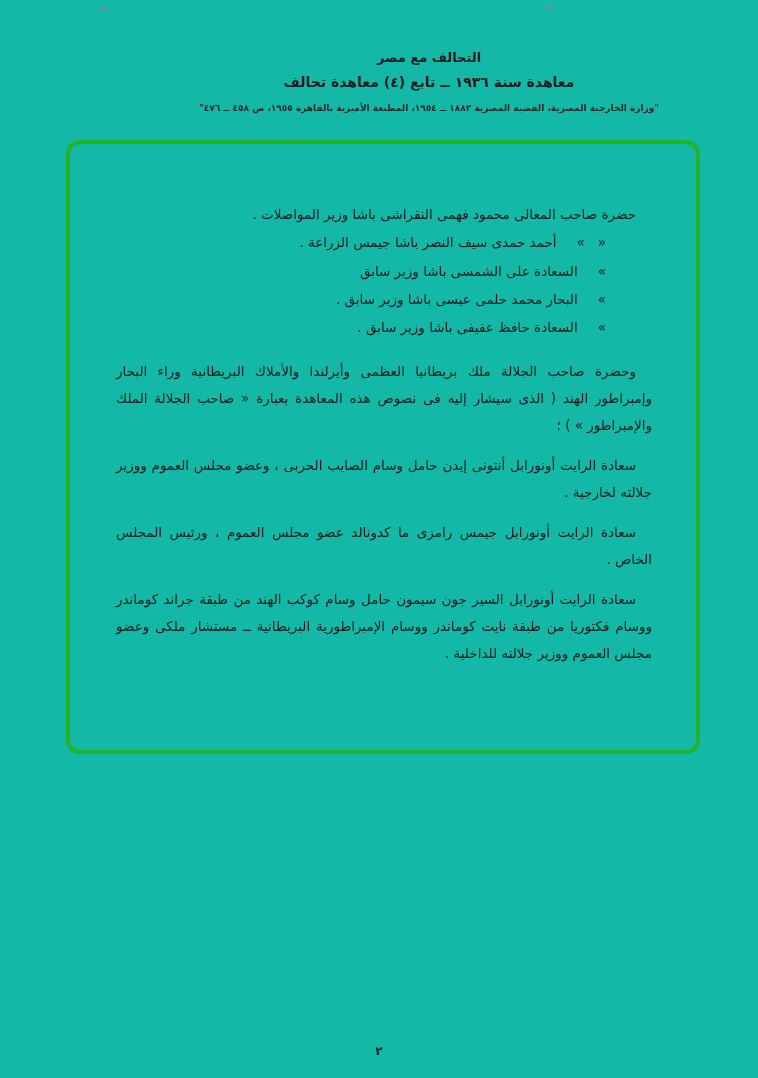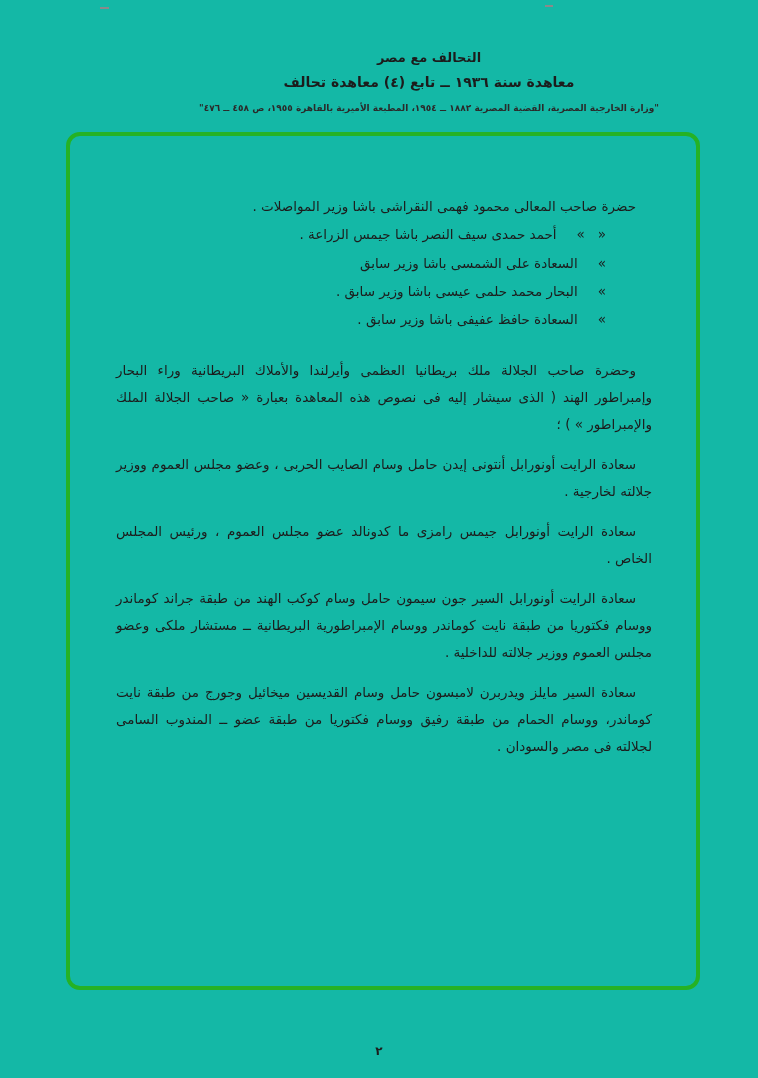--- a/index.html
+++ b/index.html
@@ -27,22 +27,22 @@
     width: 758px;
     text-align: center;
     direction: rtl;
   }
   .title    { font-size: 13px; font-weight: bold; }
   .subtitle { font-size: 14px; font-weight: bold; margin-top: 9px; }
   .source   { font-size: 9px;  font-weight: bold; margin-top: 13px; color: #2a2a2a; }
 
   .green-box {
     position: absolute;
-    left: 66px; top: 132px;
-    width: 634px; height: 858px;
+    left: 66px; top: 140px;
+    width: 634px; height: 614px;
     border: 4px solid #25b225;
     border-radius: 14px;
     padding: 56px 44px 0 46px;
     direction: rtl;
     text-align: justify;
   }
 
   .delegates { margin-bottom: 4px; }
   .delegate-line {
     display: flex;
@@ -56,21 +56,21 @@
   .mark { white-space: pre; }
   .mark:empty { display: none; }
 
   .para {
     font-size: 13.5px;
     line-height: 2.0;
     margin-top: 13px;
     text-indent: 16px;
     text-align: justify;
   }
-  .para.first { margin-top: 23px; }
+  .para.first { margin-top: 16px; }
 
   .page-number {
     position: absolute;
     left: 0; top: 1044px;
     width: 758px;
     text-align: center;
     font-size: 12px;
     font-weight: bold;
   }
 </style>
@@ -110,19 +110,18 @@
       <div class="delegate-line">
         <span class="mark">»</span>
         <span class="delegate-text">السعادة حافظ عفيفى باشا وزير سابق .</span>
       </div>
     </div>
 
     <p class="para first">وحضرة صاحب الجلالة ملك بريطانيا العظمى وأيرلندا والأملاك البريطانية وراء البحار وإمبراطور الهند ( الذى سيشار إليه فى نصوص هذه المعاهدة بعبارة « صاحب الجلالة الملك والإمبراطور » ) ؛</p>
     <p class="para">سعادة الرايت أونورابل أنتونى إيدن حامل وسام الصايب الحربى ، وعضو مجلس العموم ووزير جلالته لخارجية .</p>
     <p class="para">سعادة الرايت أونورابل جيمس رامزى ما كدونالد عضو مجلس العموم ، ورئيس المجلس الخاص .</p>
     <p class="para">سعادة الرايت أونورابل السير جون سيمون حامل وسام كوكب الهند من طبقة جراند كوماندر ووسام فكتوريا من طبقة نايت كوماندر ووسام الإمبراطورية البريطانية ــ مستشار ملكى وعضو مجلس العموم ووزير جلالته للداخلية .</p>
-    <p class="para">سعادة السير مايلز ويدربرن لامبسون حامل وسام القديسين ميخائيل وجورج من طبقة نايت كوماندر، ووسام الحمام من طبقة رفيق ووسام فكتوريا من طبقة عضو ــ المندوب السامى لجلالته فى مصر والسودان .</p>
 
   </section>
 
   <div class="page-number">٢</div>
 
 </div>
 
 </body></html>

